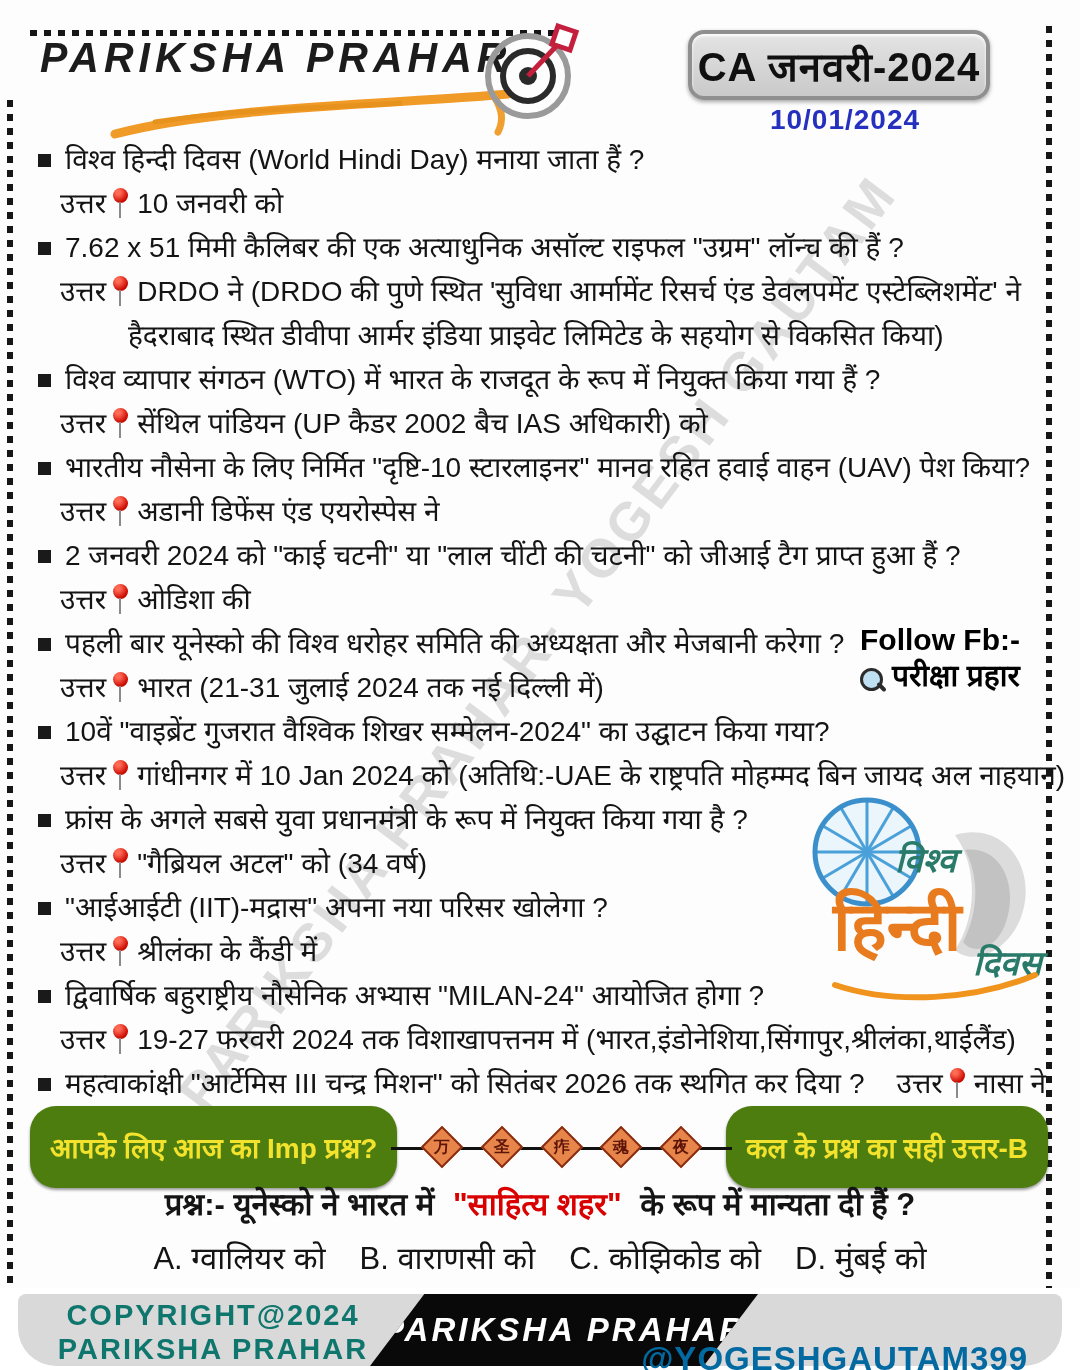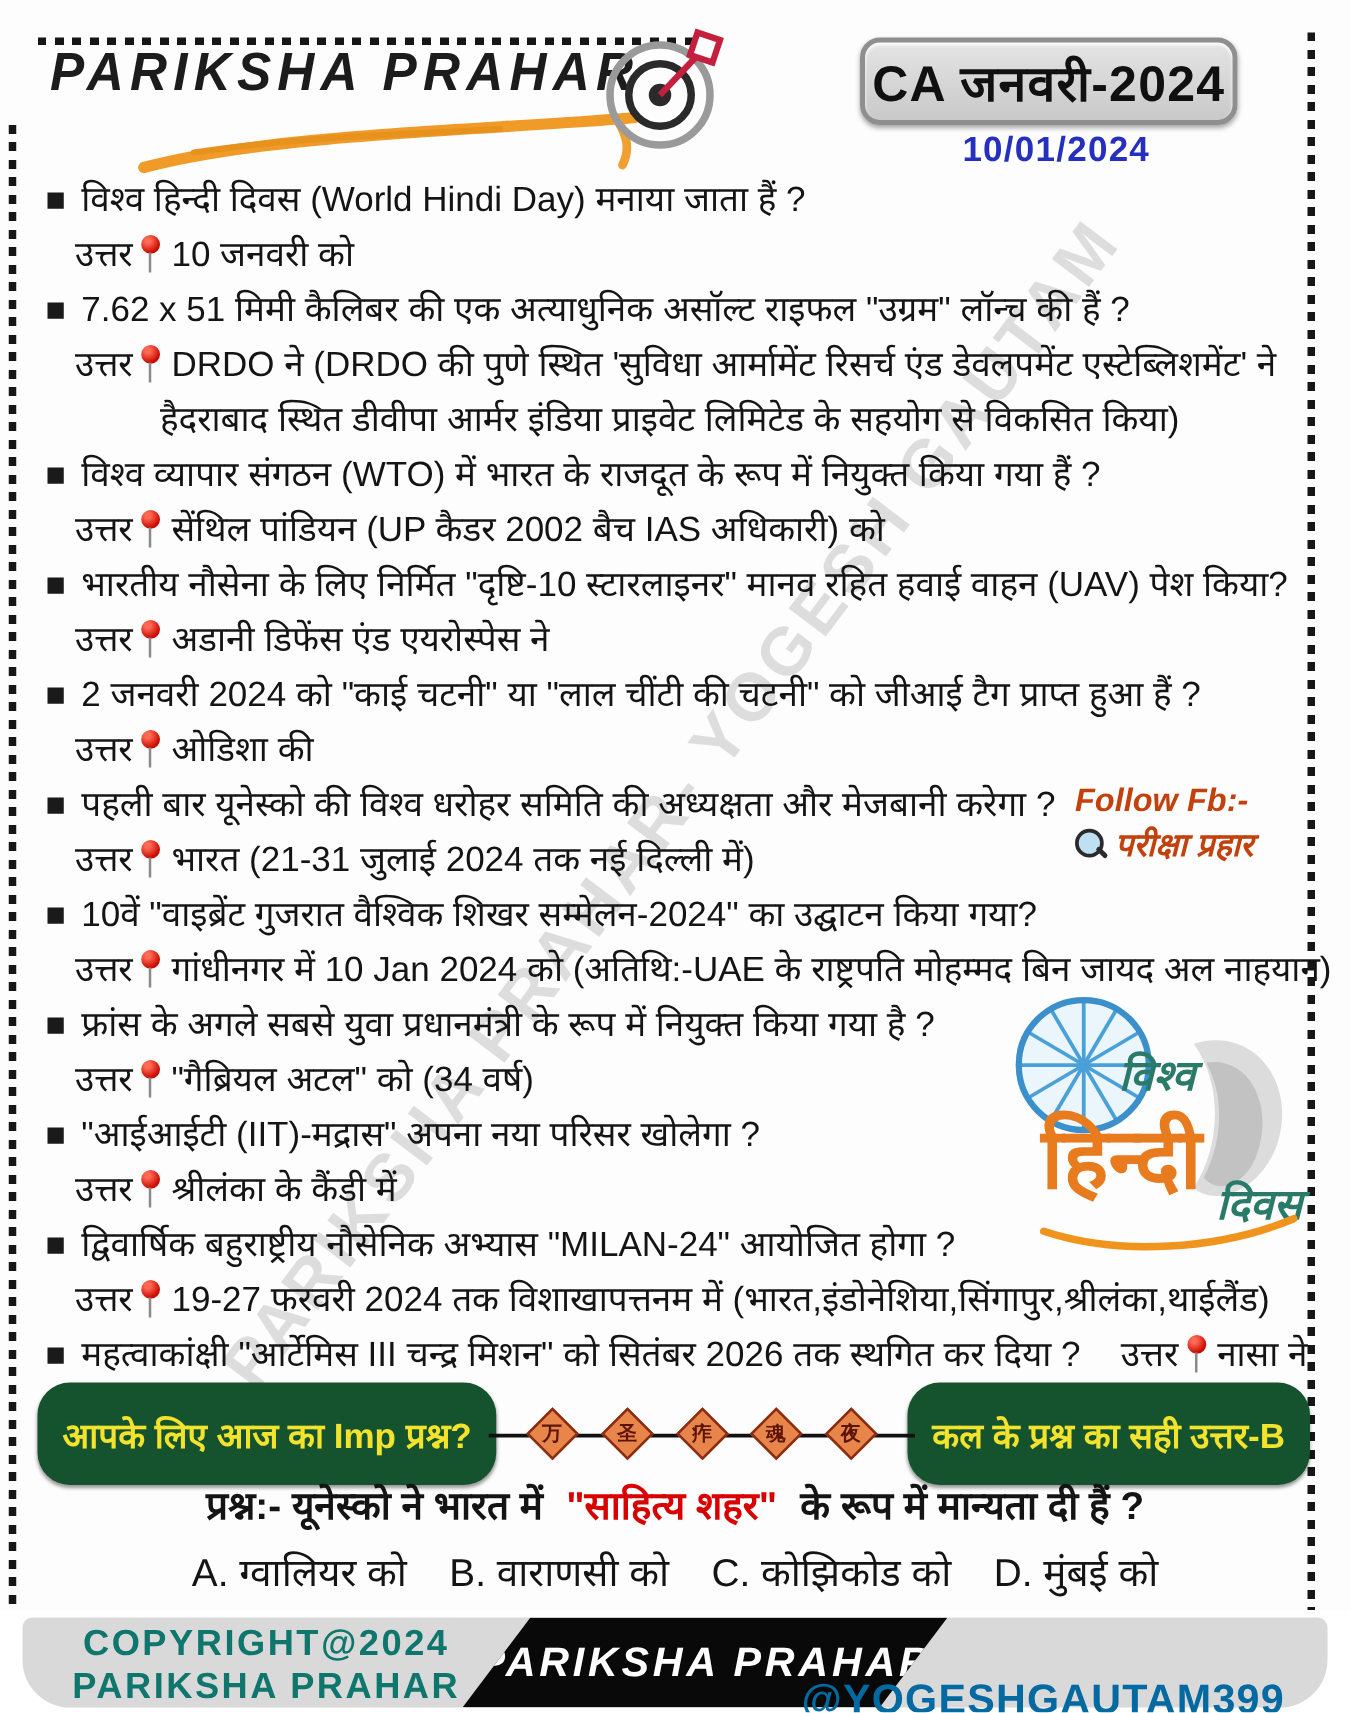--- a/index.html
+++ b/index.html
@@ -46,36 +46,36 @@
   .ans2 { margin-left:96px; }
   .ansline { display:flex; align-items:flex-start; line-height:44px; white-space:nowrap; }
   .pin { flex:none; display:inline-block; width:15px; height:36px; position:relative;
     margin:0 9px 0 7px; top:4px; }
   .pin::before { content:''; position:absolute; top:2px; left:0; width:15px; height:15px;
     border-radius:50%; background:radial-gradient(circle at 35% 30%, #ff6a55 15%, #c90800 70%); }
   .pin::after { content:''; position:absolute; top:16px; left:6px; width:2px; height:16px; background:#8a8a8a; }
   .inline-ans { margin-left:auto; display:flex; align-items:flex-start; }
 
   
-  .follow { position:absolute; left:860px; top:622px; color:#c2410c; font-weight:bold;
-    font-size:26px; line-height:36px;font-style:italic; }
-  .follow .l2 { display:flex; align-items:center; }
+  .follow { position:absolute; left:860px; top:622px; color:#000000; font-weight:bold;
+    font-size:30px; line-height:36px; }
+  .follow .l2 { display:flex; align-items:flex-end; }
   .mag { display:inline-block; width:26px; height:26px; position:relative; margin-right:6px; }
   .mag::before { content:''; position:absolute; top:0; left:0; width:17px; height:17px;
     border-radius:50%; border:3px solid #2b2b2b; background:#bfe0f2; }
   .mag::after { content:''; position:absolute; left:16px; top:17px; width:11px; height:4px;
     background:#2b2b2b; border-radius:2px; transform:rotate(45deg); }
 
   
   .hd-logo { position:absolute; left:805px; top:790px; width:265px; height:225px; }
 
   
   .banner { position:absolute; left:30px; top:1118px; width:1018px; height:58px;
     display:flex; align-items:center; }
-  .pill { background:#14532d; border-radius:26px; color:#f3e32c; font-weight:bold;
+  .pill { background:#4d7c0f; border-radius:26px; color:#f3e32c; font-weight:bold;
     font-size:28px; padding:22px 20px; white-space:nowrap; box-shadow:0 2px 3px rgba(0,0,0,.4); }
   .diamond-strip { flex:1; position:relative; display:flex; justify-content:space-evenly;
     align-items:center; height:100%; }
   .diamond-strip::before { content:''; position:absolute; left:-6px; right:-6px; top:50%;
     height:3px; background:#111; }
   .diamond { position:relative; width:30px; height:30px; background:#e8854b;
     border:2px solid #8a2c12; transform:rotate(45deg); display:flex; align-items:center;
     justify-content:center; }
   .diamond span { transform:rotate(-45deg); font-size:16px; color:#5c1408; font-weight:bold; }
 

